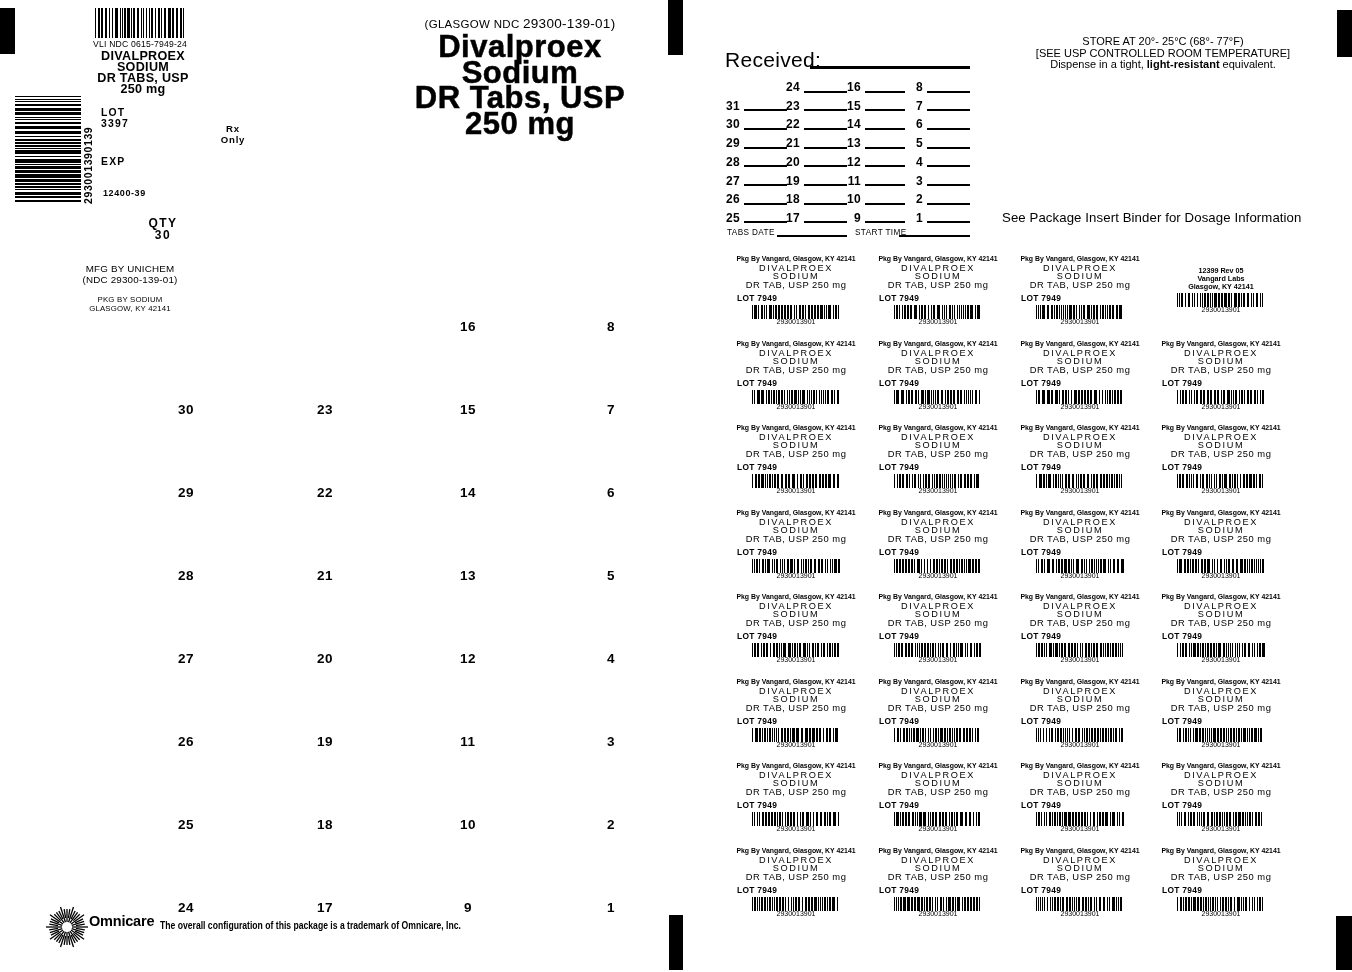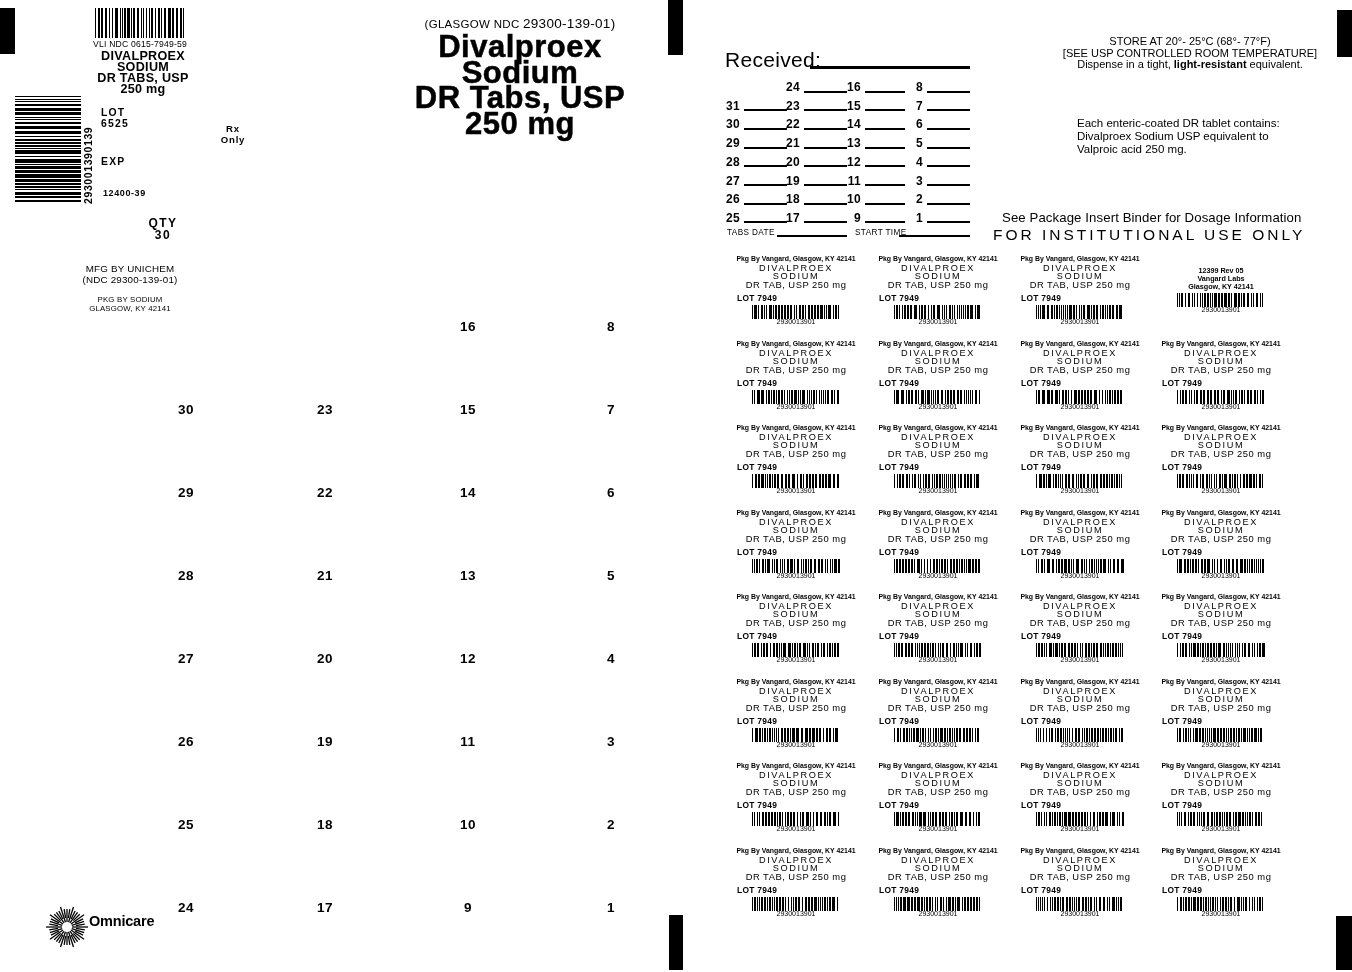--- a/index.html
+++ b/index.html
@@ -99,30 +99,30 @@
       <div class="bar" style="width: 1px; margin-right: 2px;"></div>
       <div class="bar" style="width: 2px; margin-right: 1px;"></div>
       <div class="bar" style="width: 1px; margin-right: 2px;"></div>
       <div class="bar" style="width: 2px; margin-right: 2px;"></div>
       <div class="bar" style="width: 3px; margin-right: 1px;"></div>
       <div class="bar" style="width: 2px; margin-right: 2px;"></div>
       <div class="bar" style="width: 2px; margin-right: 2px;"></div>
       <div class="bar" style="width: 2px; margin-right: 1px;"></div>
       <div class="bar" style="width: 1px; margin-right: 1px;"></div>
     </div>
-  <div class="abs vli nw" style="left:140px;top:39px;transform:translateX(-50%)">VLI NDC 0615-7949-59</div>
+  <div class="abs vli nw" style="left:140px;top:39px;transform:translateX(-50%)">VLI NDC 0615-7949-24</div>
   <div class="abs pl-title ctr" style="left:143px;top:51px;transform:translateX(-50%)">
     <div>DIVALPROEX</div>
     <div>SODIUM</div>
     <div>DR TABS, USP</div>
     <div>250 mg</div>
   </div>
   <div class="abs lotblk" style="left:101px;top:107px">
     <div>LOT</div>
-    <div>6525</div>
+    <div>3397</div>
   </div>
   <div class="abs rxblk" style="left:233px;top:124px;transform:translateX(-50%)">
     <div>Rx</div>
     <div>Only</div>
   </div>
   <div class="abs lotblk" style="left:101px;top:156px">EXP</div>
   <div class="abs codeblk" style="left:103px;top:188px">12400-39</div>
   <div class="abs qtyblk" style="left:163px;top:217px;transform:translateX(-50%)">
     <div>QTY</div>
     <div>30</div>
@@ -249,20 +249,23 @@
       <line x1="1.55" y1="-4.76" x2="6.49" y2="-19.97" stroke="#000" stroke-width="1.3"></line>
       <line x1="4.09" y1="-8.02" x2="8.17" y2="-16.04" stroke="#000" stroke-width="1.3"></line>
       <line x1="2.94" y1="-4.05" x2="10.58" y2="-14.56" stroke="#000" stroke-width="1.3"></line>
       <line x1="6.36" y1="-6.36" x2="12.73" y2="-12.73" stroke="#000" stroke-width="1.3"></line>
       <line x1="4.05" y1="-2.94" x2="16.99" y2="-12.34" stroke="#000" stroke-width="1.3"></line>
       <line x1="8.02" y1="-4.09" x2="16.04" y2="-8.17" stroke="#000" stroke-width="1.3"></line>
       <line x1="4.76" y1="-1.55" x2="17.12" y2="-5.56" stroke="#000" stroke-width="1.3"></line>
       <line x1="8.89" y1="-1.41" x2="17.78" y2="-2.82" stroke="#000" stroke-width="1.3"></line>
     </svg>
   <div class="abs omnicare-word" style="left:89px;top:913px">Omnicare</div>
+  <div class="abs" style="left:160px;top:915px">
+    <span class="trademark">The overall configuration of this package is a trademark of Omnicare, Inc.</span>
+  </div>
 
   <div class="abs received" style="left:725px;top:48px">Received:</div>
   <div class="hline" style="left:810px;top:66px;width:160px;height:2.5px"></div>
 
   <div class="abs" id="punch-grid" style="left:0;top:0;width:1352px;height:300px">
       <span class="punch-num" style="left: 800px; top: 87px;">24</span>
       <div class="hline" style="left: 804px; width: 43px; top: 90.5px;"></div>
       <span class="punch-num" style="left: 861px; top: 87px;">16</span>
       <div class="hline" style="left: 865px; width: 40px; top: 90.5px;"></div>
       <span class="punch-num" style="left: 923px; top: 87px;">8</span>
@@ -322,34 +325,28 @@
       <span class="punch-num" style="left: 861px; top: 217.9px;">9</span>
       <div class="hline" style="left: 865px; width: 40px; top: 221.4px;"></div>
       <span class="punch-num" style="left: 923px; top: 217.9px;">1</span>
       <div class="hline" style="left: 927px; width: 43px; top: 221.4px;"></div>
     </div>
   <div class="abs startlbl" style="left:727px;top:228px">TABS DATE</div>
   <div class="hline" style="left:777px;top:235px;width:70px"></div>
   <div class="abs startlbl" style="left:855px;top:228px">START TIME</div>
   <div class="hline" style="left:899px;top:235px;width:71px"></div>
 
-  <div class="abs storage nw" style="left:1190px;top:36px;transform:translateX(-50%)">
+  <div class="abs storage nw" style="left:1163px;top:36px;transform:translateX(-50%)">
     <div>STORE AT 20°- 25°C (68°- 77°F)</div>
     <div>[SEE USP CONTROLLED ROOM TEMPERATURE]</div>
     <div><span>Dispense in a tight, </span><span class="bold">light-resistant</span><span> equivalent.</span></div>
   </div>
 
-  <div class="abs contents nw" style="left:1077px;top:117px">
-    <div>Each enteric-coated DR tablet contains:</div>
-    <div>Divalproex Sodium USP equivalent to</div>
-    <div>Valproic acid 250 mg.</div>
-  </div>
 
   <div class="abs dosage nw" style="left:1002px;top:210px">See Package Insert Binder for Dosage Information</div>
-  <div class="abs institutional nw" style="left:993px;top:226px">FOR INSTITUTIONAL USE ONLY</div>
 
   <div class="abs" id="labels-grid" style="left:0;top:0;width:1352px;height:972px">
       <div class="unit-label" style="left: 735px; top: 255px;">
         <div class="ul-pkg">Pkg By Vangard, Glasgow, KY 42141</div>
         <div class="ul-name" style="margin-top: 1px;">DIVALPROEX</div>
         <div class="ul-name">SODIUM</div>
         <div class="ul-strength">DR TAB, USP  250 mg</div>
         <div class="ul-lot">LOT 7949</div>
         <div class="ul-bcwrap barcode">
           <div class="bar" style="width: 1px; margin-right: 1px;"></div>

